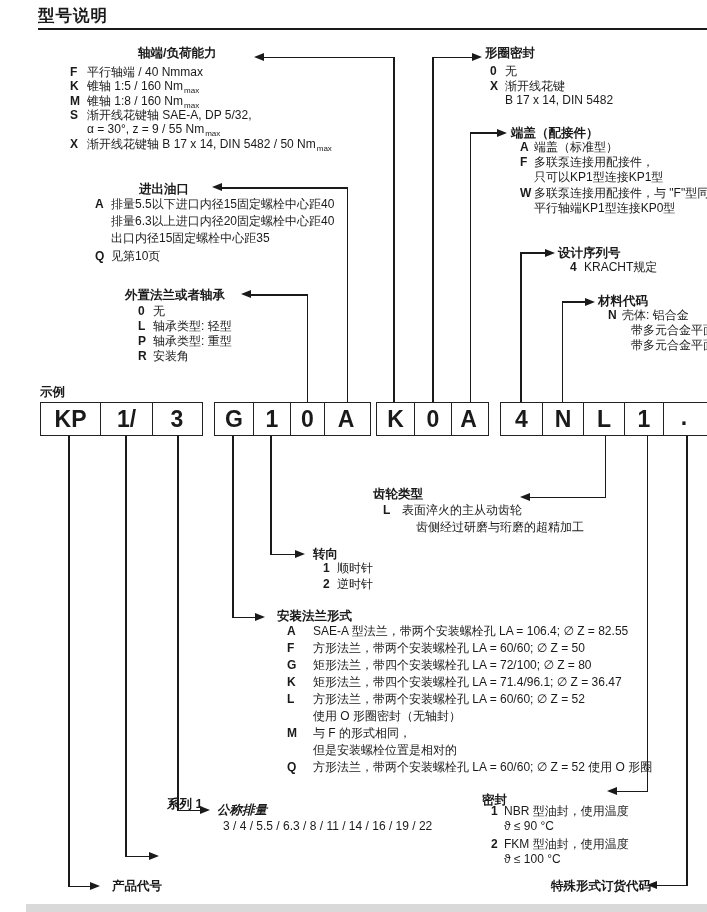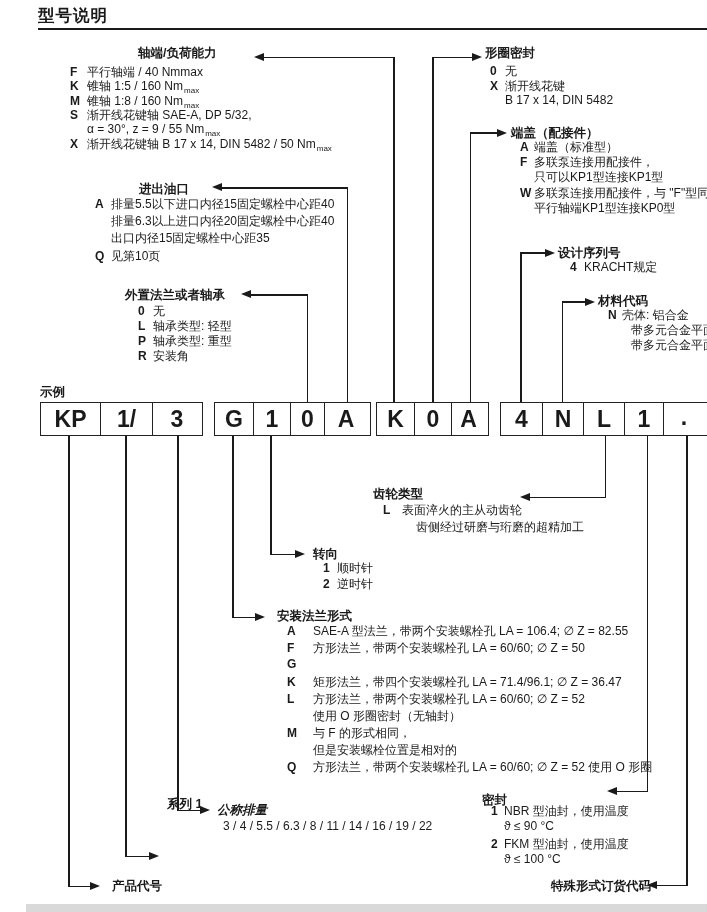--- a/index.html
+++ b/index.html
@@ -260,20 +260,21 @@
     <div class="row">
         <span class="code" style="width:26px">A</span>
         <span>SAE-A 型法兰，带两个安装螺栓孔 LA = 106.4; ∅ Z = 82.55</span>
       </div>
     <div class="row">
         <span class="code" style="width:26px">F</span>
         <span>方形法兰，带两个安装螺栓孔 LA = 60/60; ∅ Z = 50</span>
       </div>
     <div class="row">
         <span class="code" style="width:26px">G</span>
+        <span>矩形法兰，带四个安装螺栓孔 LA = 72/100; ∅ Z = 80</span>
       </div>
     <div class="row">
         <span class="code" style="width:26px">K</span>
         <span>矩形法兰，带四个安装螺栓孔 LA = 71.4/96.1; ∅ Z = 36.47</span>
       </div>
     <div class="row">
         <span class="code" style="width:26px">L</span>
         <span>方形法兰，带两个安装螺栓孔 LA = 60/60; ∅ Z = 52</span>
       </div>
     <div class="row">

